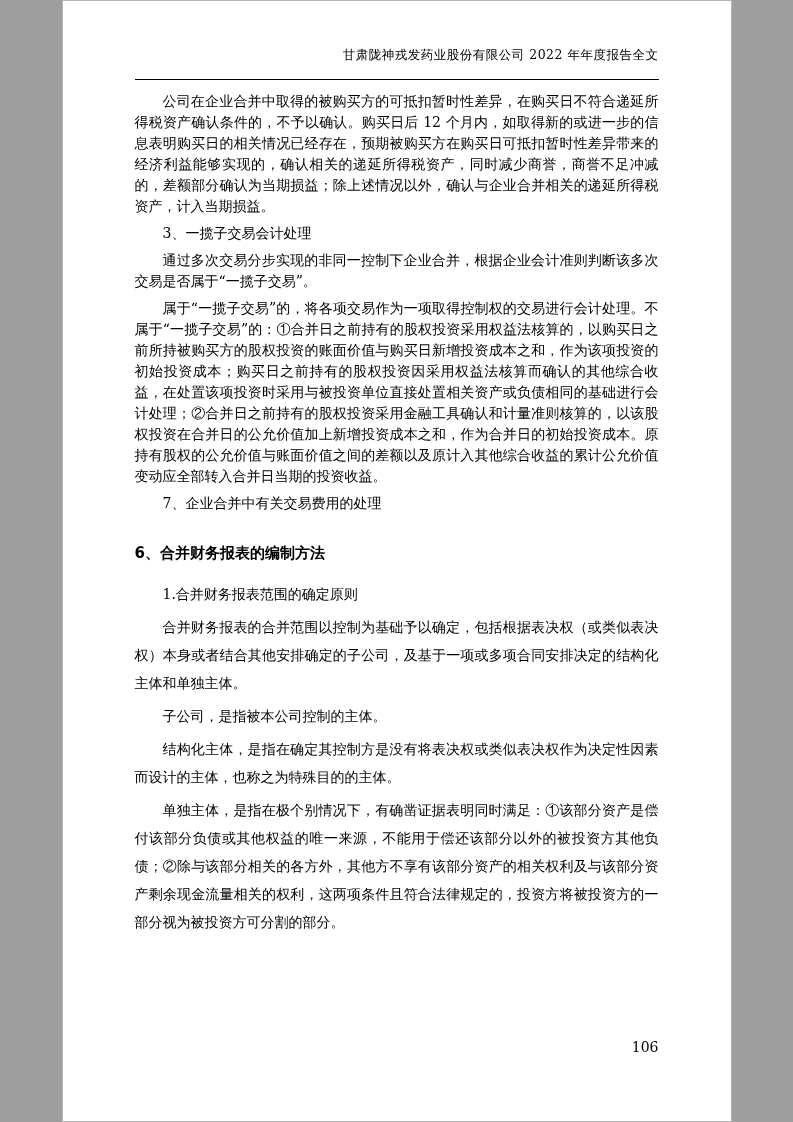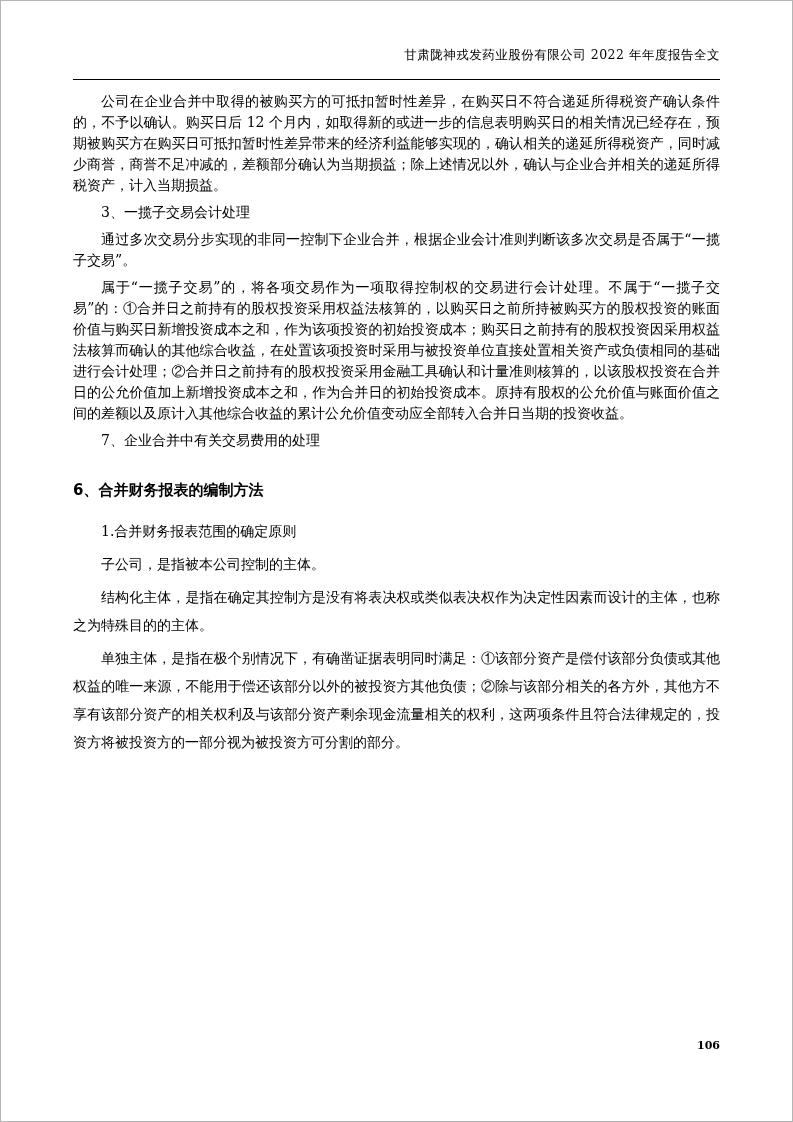--- a/index.html
+++ b/index.html
@@ -1,19 +1,19 @@
 <!DOCTYPE html>
 <html><head>
 <meta charset="utf-8">
 <style>
   * { margin: 0; padding: 0; box-sizing: border-box; }
   html, body { background: #9e9e9e; }
   body { display: flex; justify-content: center; }
   .page {
-    width: 793px;
+    width: 670px;
     height: 1122px;
     background: #ffffff;
     border: 1px solid #b5b5b5;
     position: relative;
     overflow: hidden;
     font-family: "DejaVu Serif", "Liberation Serif", serif;
     color: #000000;
   }
   .header {
     position: absolute;
@@ -54,22 +54,21 @@
     font-size: 15px;
     text-indent: 0;
     line-height: 22px;
     margin: 28px 0 16px 0;
     font-family: "DejaVu Sans", "Liberation Sans", sans-serif;
   }
   .footer {
     position: absolute;
     top: 1038px;
     right: 72px;
-    font-size: 11px;
-    font-weight: bold;
+    font-size: 14px;
   }
 </style>
 </head>
 <body>
 
 <div class="page">
 
   <div class="header">
     <span>甘肃陇神戎发药业股份有限公司 2022 年年度报告全文</span>
   </div>
@@ -85,20 +84,21 @@
 
     <p>属于“一揽子交易”的，将各项交易作为一项取得控制权的交易进行会计处理。不属于“一揽子交易”的：①合并日之前持有的股权投资采用权益法核算的，以购买日之前所持被购买方的股权投资的账面价值与购买日新增投资成本之和，作为该项投资的初始投资成本；购买日之前持有的股权投资因采用权益法核算而确认的其他综合收益，在处置该项投资时采用与被投资单位直接处置相关资产或负债相同的基础进行会计处理；②合并日之前持有的股权投资采用金融工具确认和计量准则核算的，以该股权投资在合并日的公允价值加上新增投资成本之和，作为合并日的初始投资成本。原持有股权的公允价值与账面价值之间的差额以及原计入其他综合收益的累计公允价值变动应全部转入合并日当期的投资收益。</p>
 
     <p class="sub-heading">7、企业合并中有关交易费用的处理</p>
 
 
     <p class="section-heading">6、合并财务报表的编制方法</p>
 
     <p class="loose">1.合并财务报表范围的确定原则</p>
 
+    <p class="loose">合并财务报表的合并范围以控制为基础予以确定，包括根据表决权（或类似表决权）本身或者结合其他安排确定的子公司，及基于一项或多项合同安排决定的结构化主体和单独主体。</p>
 
     <p class="loose">子公司，是指被本公司控制的主体。</p>
 
     <p class="loose">结构化主体，是指在确定其控制方是没有将表决权或类似表决权作为决定性因素而设计的主体，也称之为特殊目的的主体。</p>
 
     <p class="loose">单独主体，是指在极个别情况下，有确凿证据表明同时满足：①该部分资产是偿付该部分负债或其他权益的唯一来源，不能用于偿还该部分以外的被投资方其他负债；②除与该部分相关的各方外，其他方不享有该部分资产的相关权利及与该部分资产剩余现金流量相关的权利，这两项条件且符合法律规定的，投资方将被投资方的一部分视为被投资方可分割的部分。</p>
   </div>
 
   <div class="footer">
     <span>106</span>

